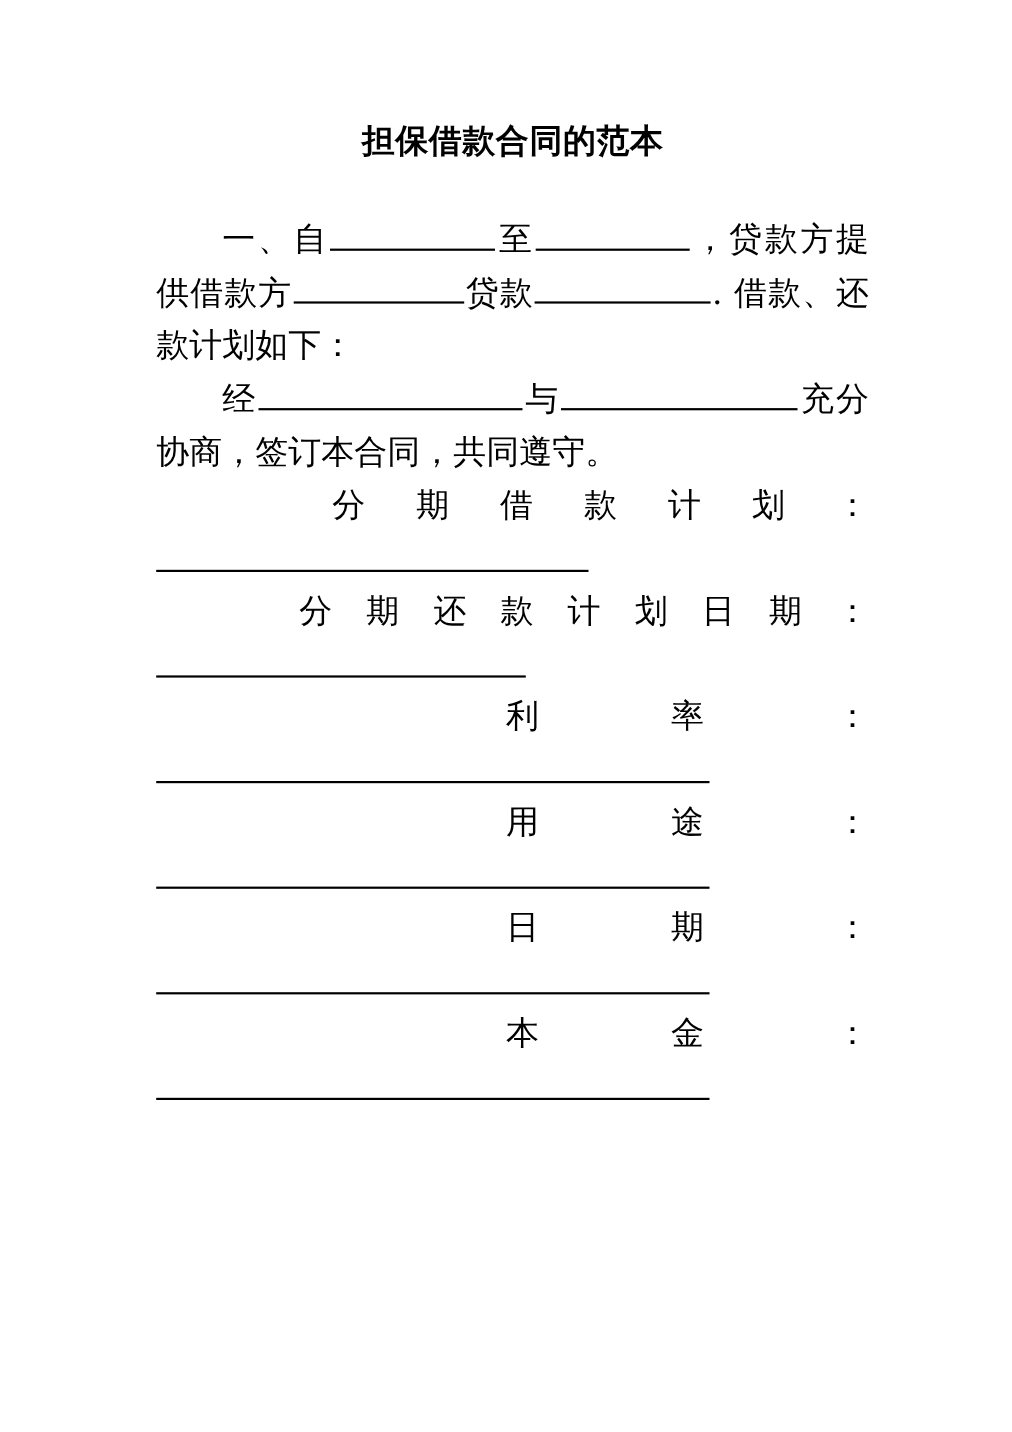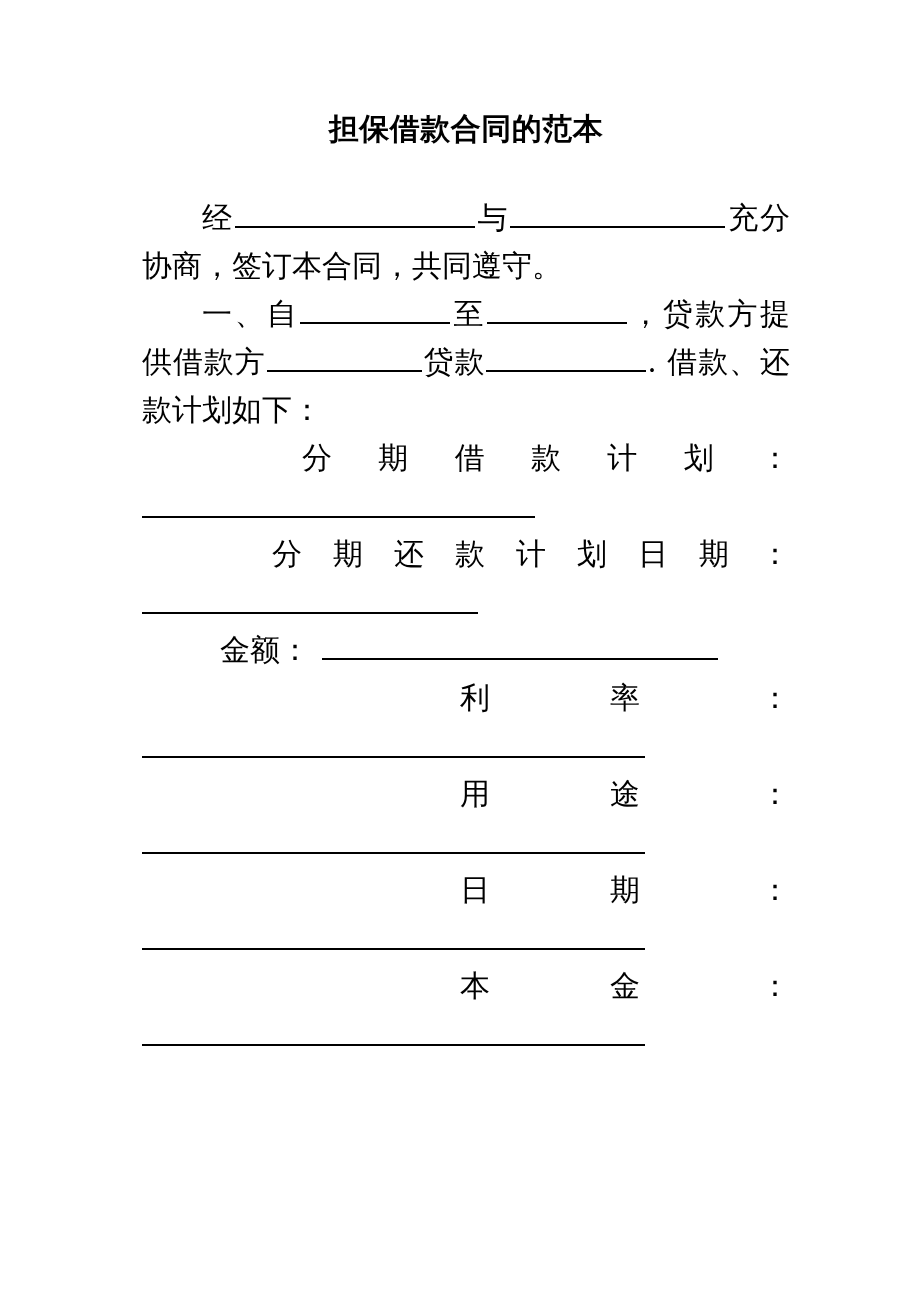--- a/index.html
+++ b/index.html
@@ -140,23 +140,23 @@
 </head>
 <body>
 
 <div class="page">
   <div class="content">
 
     <h1 class="doc-title">担保借款合同的范本</h1>
 
     <div class="body-block">
 
+      <p class="para indent"><span>一、自</span><span class="blank b-150"></span><span>至</span><span class="blank b-140"></span><span>，贷款方提供借款方</span><span class="blank b-155"></span><span>贷款</span><span class="blank b-160"></span><span>. 借款、还款计划如下：</span></p>
+
       <p class="para indent"><span>经</span><span class="blank b-240"></span><span>与</span><span class="blank b-215"></span><span>充分协商，签订本合同，共同遵守。</span></p>
-
-      <p class="para indent"><span>一、自</span><span class="blank b-150"></span><span>至</span><span class="blank b-140"></span><span>，贷款方提供借款方</span><span class="blank b-155"></span><span>贷款</span><span class="blank b-160"></span><span>. 借款、还款计划如下：</span></p>
 
       <p class="spread">
         <span class="spread-inner w-plan">
           <span>分</span>
           <span>期</span>
           <span>借</span>
           <span>款</span>
           <span>计</span>
           <span>划</span>
           <span>：</span>
@@ -172,24 +172,20 @@
           <span>款</span>
           <span>计</span>
           <span>划</span>
           <span>日</span>
           <span>期</span>
           <span>：</span>
         </span>
       </p>
       <div class="rule w336"></div>
 
-      <p class="amount-line">
-        <span>金额：</span>
-        <span class="amount-rule"></span>
-      </p>
 
       <p class="spread">
         <span class="spread-inner w-three">
           <span>利</span>
           <span>率</span>
           <span>：</span>
         </span>
       </p>
       <div class="rule w503"></div>
 

